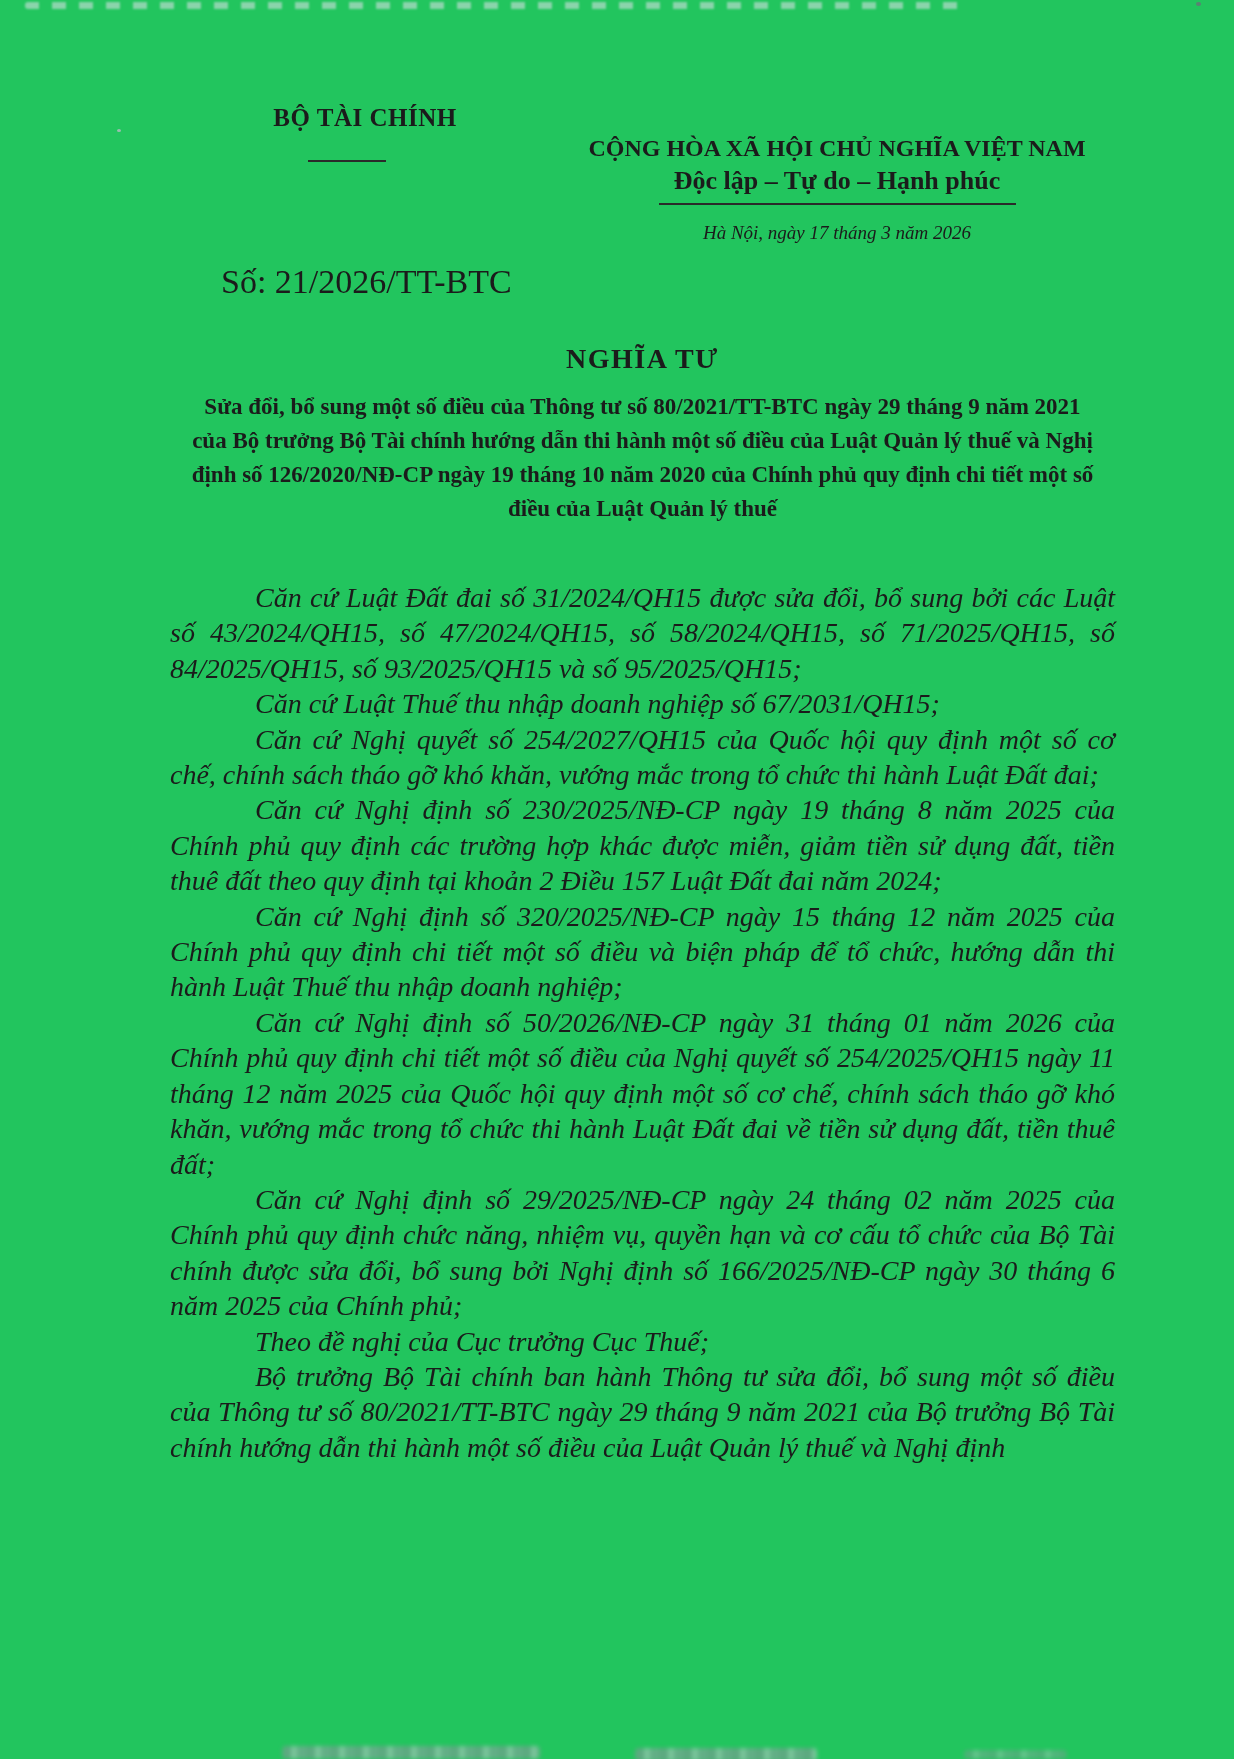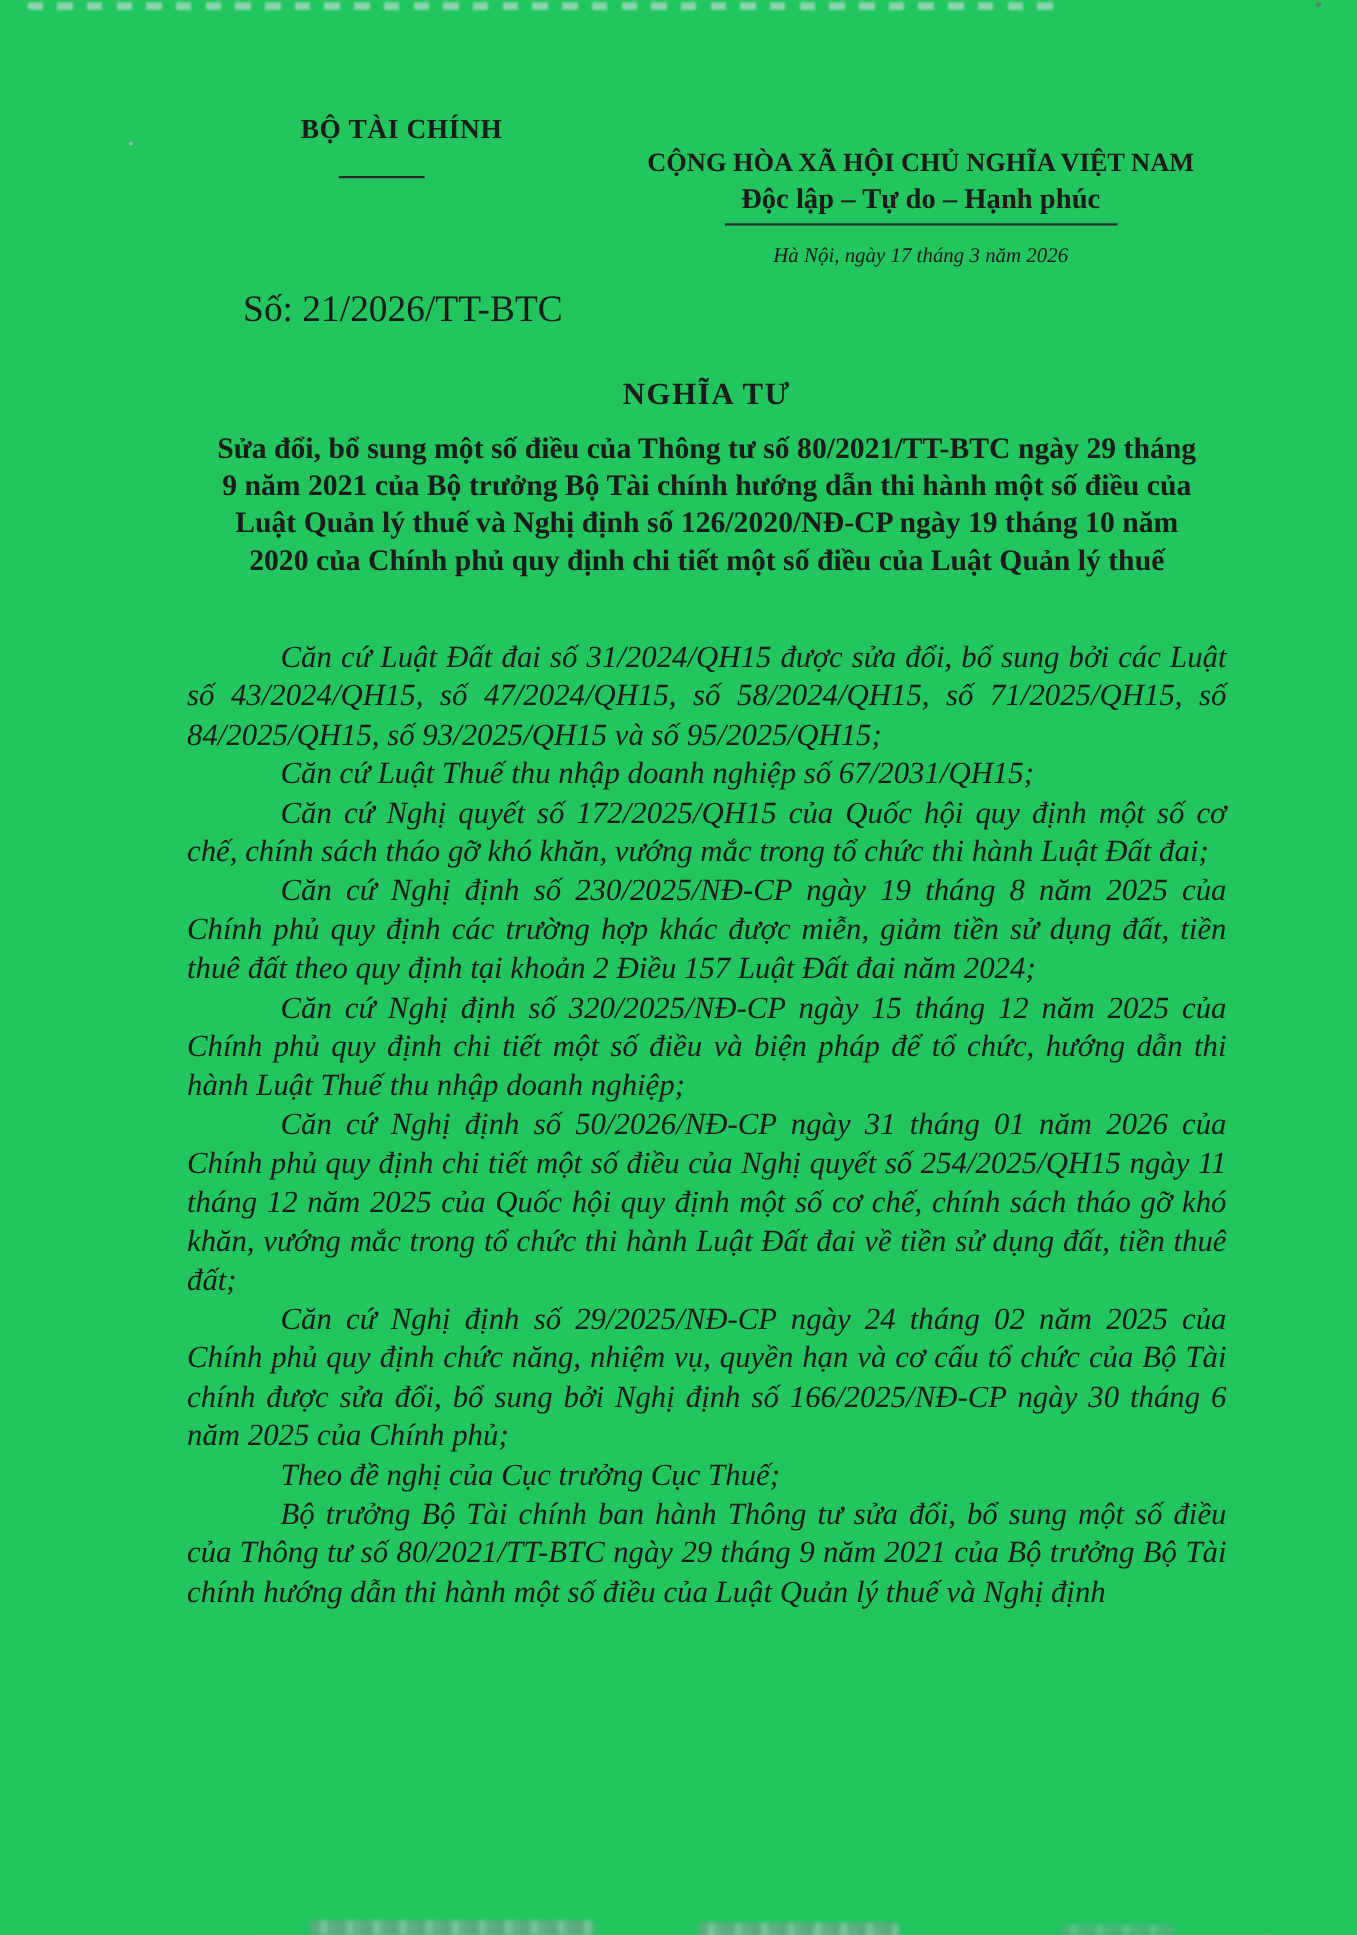--- a/index.html
+++ b/index.html
@@ -34,21 +34,21 @@
     font-style:italic; font-size:19px; white-space:nowrap;
   }
   
   .main { position:absolute; top:341px; left:170px; width:945px; }
   .doc-type {
     text-align:center; font-weight:bold; font-size:28px; line-height:36px;
     letter-spacing:1.5px;
   }
   .doc-subject {
     width:908px; margin:13px auto 0 auto;
-    text-align:center; font-weight:bold; font-size:27px; line-height:34px;
+    text-align:center; font-weight:bold; font-size:23px; line-height:34px;
   }
   .preamble { margin-top:54px; font-style:italic; font-size:28px; line-height:35.4px; }
   .preamble p { margin:0; text-indent:85px; text-align:justify; }
   
   .scan-top-streak {
     position:absolute; top:2px; left:25px; width:935px; height:7px;
     background:repeating-linear-gradient(90deg,#dfe2ea 0 14px,transparent 14px 27px);
     opacity:0.55; filter:blur(1.2px); border-radius:3px;
   }
   .speck-a { position:absolute; top:2px; left:1196px; width:5px; height:4px;
@@ -83,21 +83,21 @@
     <div class="motto-rule"></div>
   </div>
   <div class="place-date">Hà Nội, ngày 17 tháng 3 năm 2026</div>
 
   <div class="main">
     <div class="doc-type">NGHĨA TƯ</div>
     <div class="doc-subject">Sửa đổi, bổ sung một số điều của Thông tư số 80/2021/TT-BTC ngày 29 tháng 9 năm 2021 của Bộ trưởng Bộ Tài chính hướng dẫn thi hành một số điều của Luật Quản lý thuế và Nghị định số 126/2020/NĐ-CP ngày 19 tháng 10 năm 2020 của Chính phủ quy định chi tiết một số điều của Luật Quản lý thuế</div>
     <div class="preamble">
       <p>Căn cứ Luật Đất đai số 31/2024/QH15 được sửa đổi, bổ sung bởi các Luật số 43/2024/QH15, số 47/2024/QH15, số 58/2024/QH15, số 71/2025/QH15, số 84/2025/QH15, số 93/2025/QH15 và số 95/2025/QH15;</p>
       <p>Căn cứ Luật Thuế thu nhập doanh nghiệp số 67/2031/QH15;</p>
-      <p>Căn cứ Nghị quyết số 172/2025/QH15 của Quốc hội quy định một số cơ chế, chính sách tháo gỡ khó khăn, vướng mắc trong tổ chức thi hành Luật Đất đai;</p>
+      <p>Căn cứ Nghị quyết số 254/2027/QH15 của Quốc hội quy định một số cơ chế, chính sách tháo gỡ khó khăn, vướng mắc trong tổ chức thi hành Luật Đất đai;</p>
       <p>Căn cứ Nghị định số 230/2025/NĐ-CP ngày 19 tháng 8 năm 2025 của Chính phủ quy định các trường hợp khác được miễn, giảm tiền sử dụng đất, tiền thuê đất theo quy định tại khoản 2 Điều 157 Luật Đất đai năm 2024;</p>
       <p>Căn cứ Nghị định số 320/2025/NĐ-CP ngày 15 tháng 12 năm 2025 của Chính phủ quy định chi tiết một số điều và biện pháp để tổ chức, hướng dẫn thi hành Luật Thuế thu nhập doanh nghiệp;</p>
       <p>Căn cứ Nghị định số 50/2026/NĐ-CP ngày 31 tháng 01 năm 2026 của Chính phủ quy định chi tiết một số điều của Nghị quyết số 254/2025/QH15 ngày 11 tháng 12 năm 2025 của Quốc hội quy định một số cơ chế, chính sách tháo gỡ khó khăn, vướng mắc trong tổ chức thi hành Luật Đất đai về tiền sử dụng đất, tiền thuê đất;</p>
       <p>Căn cứ Nghị định số 29/2025/NĐ-CP ngày 24 tháng 02 năm 2025 của Chính phủ quy định chức năng, nhiệm vụ, quyền hạn và cơ cấu tổ chức của Bộ Tài chính được sửa đổi, bổ sung bởi Nghị định số 166/2025/NĐ-CP ngày 30 tháng 6 năm 2025 của Chính phủ;</p>
       <p>Theo đề nghị của Cục trưởng Cục Thuế;</p>
       <p>Bộ trưởng Bộ Tài chính ban hành Thông tư sửa đổi, bổ sung một số điều của Thông tư số 80/2021/TT-BTC ngày 29 tháng 9 năm 2021 của Bộ trưởng Bộ Tài chính hướng dẫn thi hành một số điều của Luật Quản lý thuế và Nghị định</p>
     </div>
   </div>
 
   <div class="bottom-smudge smudge-1"></div>

